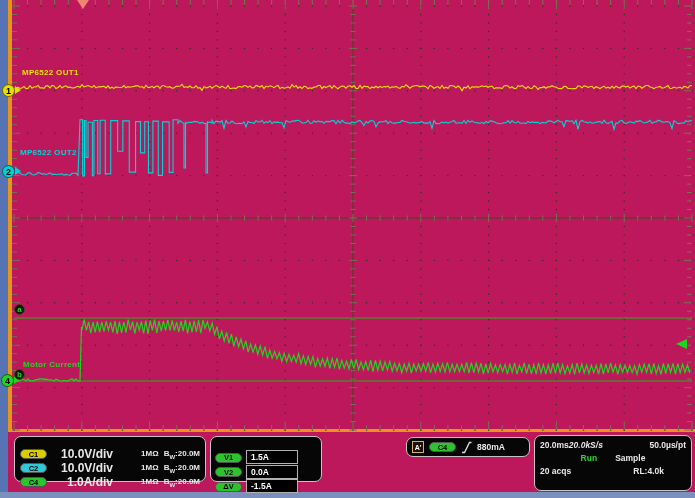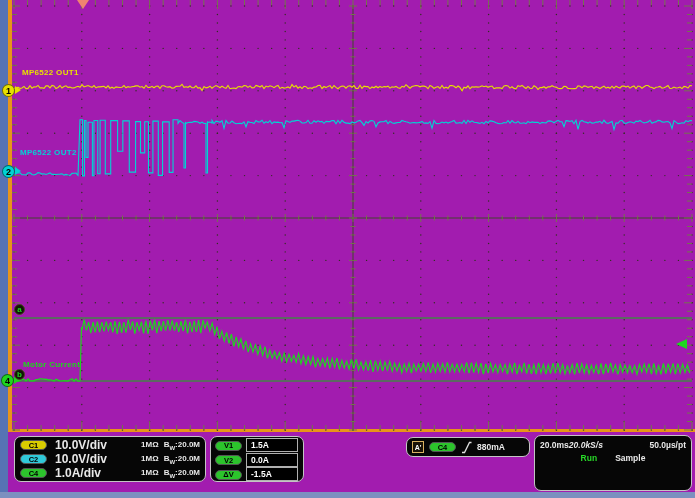--- a/index.html
+++ b/index.html
@@ -1,16 +1,16 @@
 <!DOCTYPE html>
 <html><head>
 <meta charset="utf-8">
 <style>
   html,body{margin:0;padding:0;background:#222;}
-  .scope{position:relative;width:695px;height:498px;background:#a21caf;overflow:hidden;
+  .scope{position:relative;width:695px;height:498px;background:#be185d;overflow:hidden;
          font-family:"Liberation Sans",sans-serif;}
   .bezel-left{position:absolute;left:0;top:0;width:8px;height:498px;background:#5673b4;}
   .frame-v{position:absolute;left:8px;top:0;width:4px;height:432px;background:#e8941a;}
   .frame-h{position:absolute;left:8px;top:429px;width:687px;height:3px;background:#e8941a;}
   .bezel-bottom{position:absolute;left:0;top:492px;width:695px;height:6px;background:#7c90bf;}
   #wave{position:absolute;left:0;top:0;}
   .tracelabel{position:absolute;font-size:8px;font-weight:bold;letter-spacing:.3px;}
   #lbl1{left:22px;top:68px;color:#e8e000;}
   #lbl2{left:20px;top:148px;color:#00d4d4;}
   #lbl4{left:23px;top:360px;color:#1fd61f;}
@@ -32,22 +32,22 @@
   #cmb{left:14px;top:369px;}
   .trigpos{position:absolute;left:77px;top:0;width:0;height:0;
            border-left:6px solid transparent;border-right:6px solid transparent;
            border-top:9px solid #ef8470;}
   .triglevel{position:absolute;left:676px;top:339px;width:0;height:0;
              border-top:5px solid transparent;border-bottom:5px solid transparent;
              border-right:11px solid #1fd61f;}
   
   .panel{position:absolute;background:#060606;border:1.5px solid #c4c4c4;border-radius:7px;
          box-sizing:border-box;}
-  #p-ch{left:14px;top:436px;width:192px;height:46px;padding-top:1px;}
-  #p-cur{left:210px;top:436px;width:94px;height:46px;padding-top:1px;}
+  #p-ch{left:14px;top:436px;width:192px;height:46px;padding-top:10px;text-align:right;}
+  #p-cur{left:210px;top:436px;width:112px;height:46px;padding-top:13px;}
   #p-trig{left:406px;top:437px;width:124px;height:20px;display:flex;align-items:center;
           padding:0 5px;gap:5px;}
   #p-horiz{left:534px;top:435px;width:158px;height:56px;padding:2px 5px;}
   .crow{display:flex;align-items:center;height:14px;padding:0 5px;}
   .badge{width:27px;height:10px;border-radius:5px;font-size:7.5px;font-weight:bold;
          color:#000;display:flex;align-items:center;justify-content:center;flex:0 0 auto;
          border:1px solid #555;box-sizing:border-box;}
   .scaletxt{margin-left:8px;width:58px;font-size:12px;font-weight:bold;color:#e8e8e8;}
   .impgrp{margin-left:auto;font-size:8px;font-weight:bold;color:#e8e8e8;white-space:nowrap;}
   .impgrp sub{font-size:6px;}
@@ -1578,15 +1578,19 @@
   <div class="panel" id="p-horiz">
     <div class="hrow">
       <span>20.0ms</span>
       <span class="gap8">20.0kS/s</span>
       <span class="right">50.0µs/pt</span>
     </div>
     <div class="hrow">
       <span class="run">Run</span>
       <span class="gap34">Sample</span>
     </div>
+    <div class="hrow">
+      <span>20 acqs</span>
+      <span class="right mr22">RL:4.0k</span>
+    </div>
   </div>
 
 </div>
 
 </body></html>

